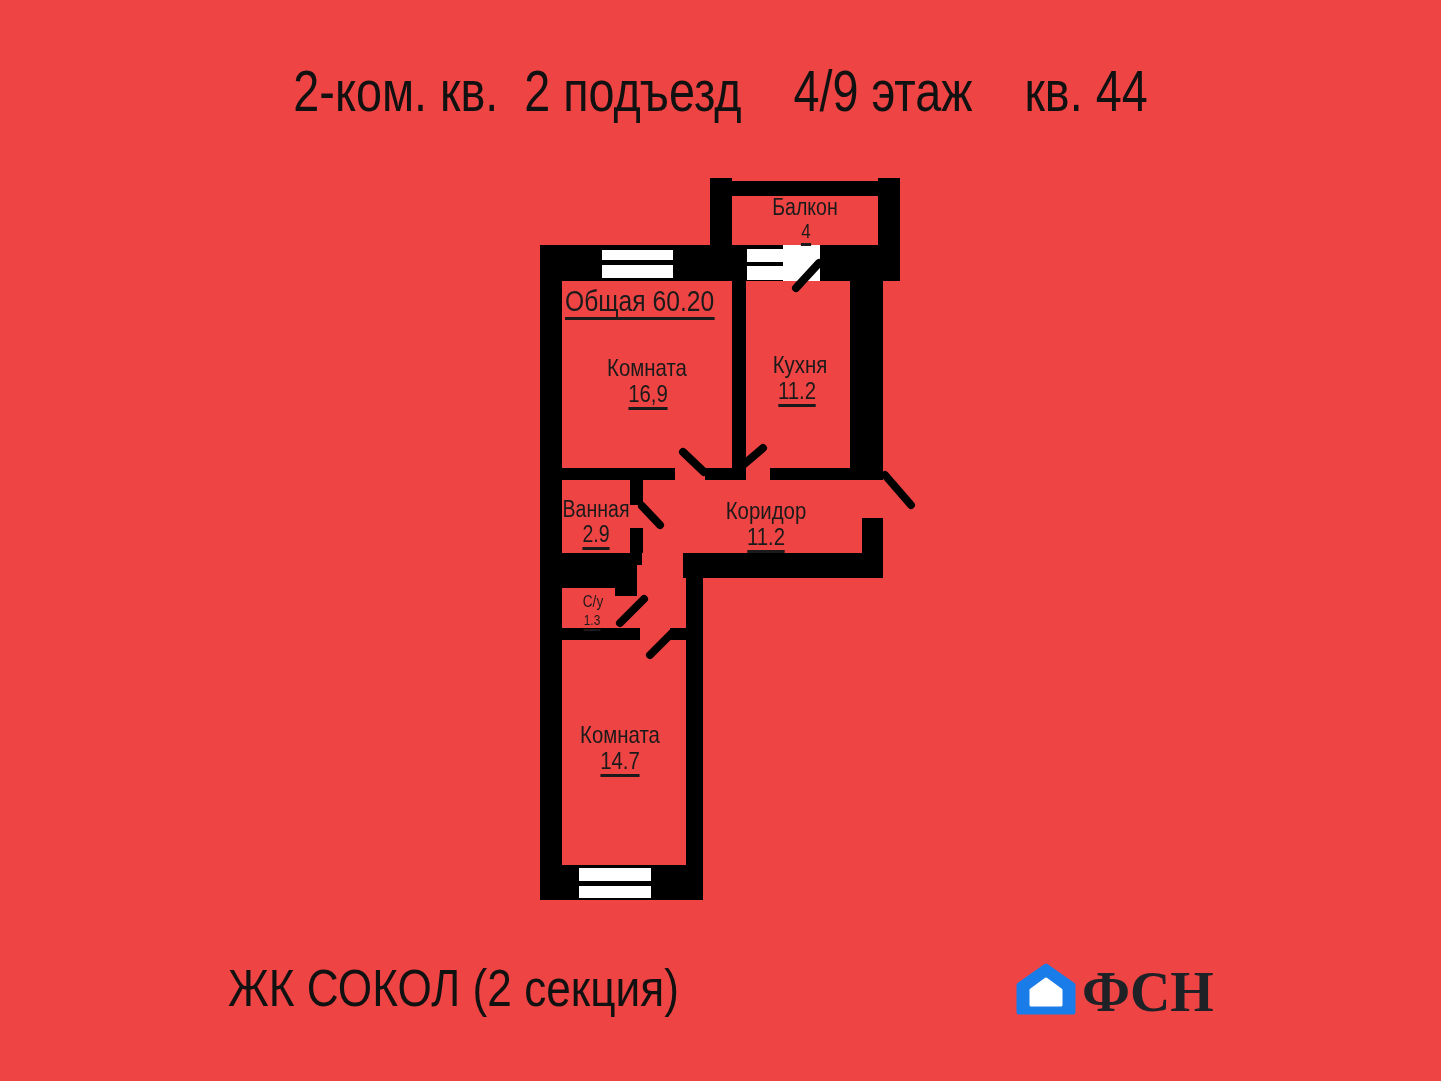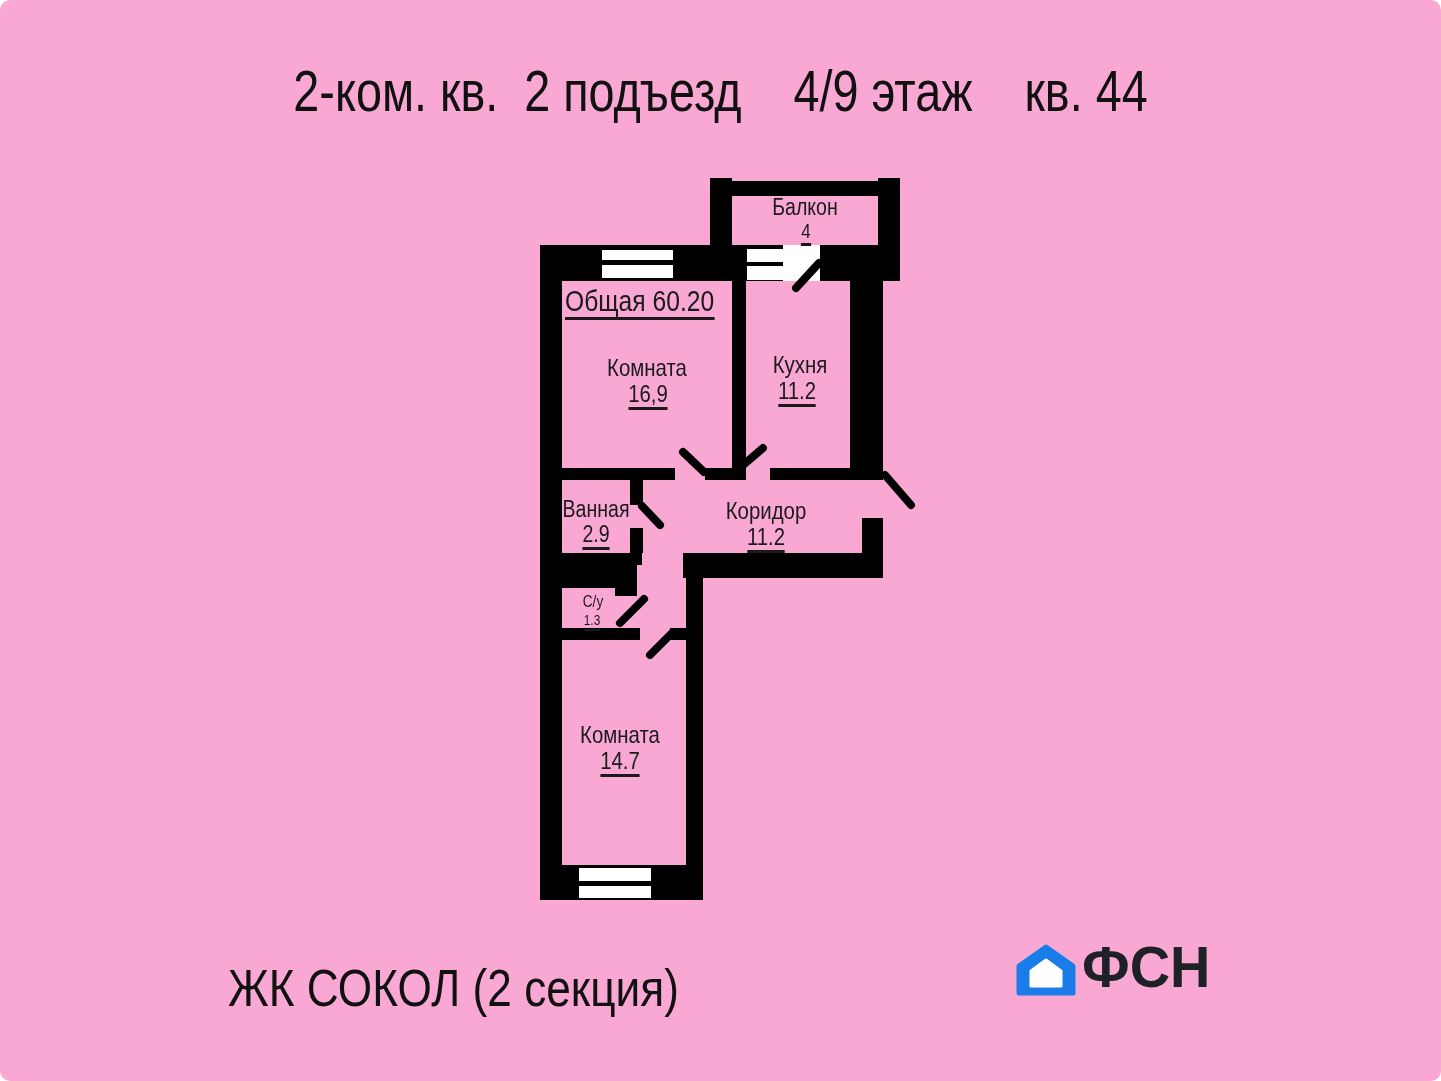--- a/index.html
+++ b/index.html
@@ -1,39 +1,39 @@
 <!DOCTYPE html>
 <html><head>
 <meta charset="utf-8">
 <style>
   html,body{margin:0;padding:0;background:#ffffff;}
   .canvas{
-    position:relative;width:1441px;height:1081px;background:#f9a8d4;overflow:hidden;
-    font-family:"Liberation Sans",sans-serif;color:#1a1a1a;border-radius:10px;
+    position:relative;width:1441px;height:1081px;background:#ef4444;overflow:hidden;
+    font-family:"Liberation Sans",sans-serif;color:#1a1a1a;
   }
   .plan-svg{position:absolute;left:0;top:0;}
   .title{
     position:absolute;left:0;top:60px;width:1441px;text-align:center;
     font-size:57px;line-height:1.1;color:#111111;white-space:pre;
     transform:scaleX(0.82);transform-origin:center;
   }
   .lbl{
     position:absolute;text-align:center;white-space:nowrap;color:#1a1a1a;
     line-height:1.05;transform:scaleX(0.85);transform-origin:center;
   }
   .lbl .u, .total .u{border-bottom:3px solid #1a1a1a;padding-bottom:1px;display:inline-block;}
   .total{
     position:absolute;white-space:nowrap;color:#1a1a1a;line-height:1.05;
     transform:scaleX(0.85);transform-origin:left center;
   }
   .footer-complex{
     position:absolute;left:228px;top:958px;font-size:52px;color:#111111;white-space:pre;
     transform:scaleX(0.85);transform-origin:left center;
   }
-  .logo{position:absolute;left:1016px;top:939px;display:flex;align-items:flex-end;}
+  .logo{position:absolute;left:1016px;top:963px;display:flex;align-items:flex-start;font-family:Liberation Serif, serif;}
   .logo-text{
     font-size:57px;font-weight:bold;color:#1e2126;line-height:1;margin-left:6px;
     letter-spacing:0px;transform:scaleX(0.98);transform-origin:left center;
   }
 </style>
 </head>
 <body>
 
 <div class="canvas">
 

